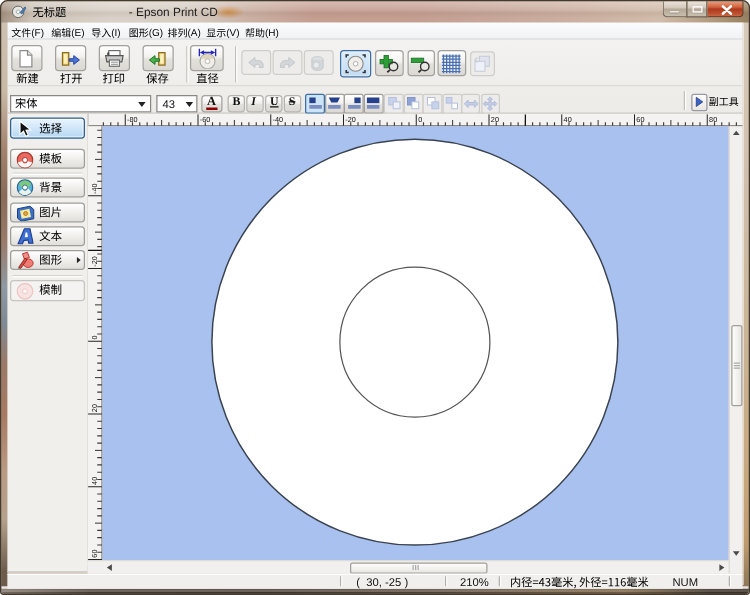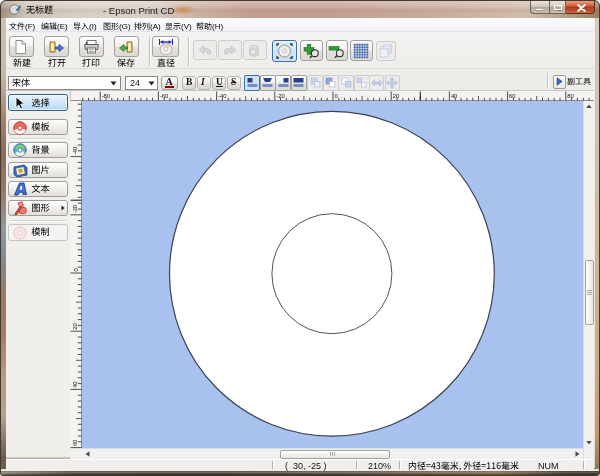--- a/index.html
+++ b/index.html
@@ -297,21 +297,21 @@
         <g fill="#000000">
           <path transform="matrix(0.0090,0,0,-0.0090,0.00,7.92)" d="M461 603V441H75V368H398C312 228 170 93 34 26C52 11 76 -18 89 -36C228 42 370 183 461 339V-80H538V333C631 185 775 46 910 -29C923 -8 949 21 967 37C830 102 683 233 595 368H924V441H538V603ZM432 822C448 793 465 756 477 725H81V514H157V654H842V514H921V725H565C551 761 527 807 506 843Z"></path>
           <path transform="matrix(0.0090,0,0,-0.0090,9.00,7.92)" d="M251 836C201 685 119 535 30 437C45 420 67 380 74 363C104 397 133 436 160 479V-78H232V605C266 673 296 745 321 816ZM416 175V106H581V-74H654V106H815V175H654V521C716 347 812 179 916 84C930 104 955 130 973 143C865 230 761 398 702 566H954V638H654V837H581V638H298V566H536C474 396 369 226 259 138C276 125 301 99 313 81C419 177 517 342 581 518V175Z"></path>
         </g>
       </svg>
     </div>
 <svg class="abs" style="left:110px;top:81px;" width="7" height="5">
       <path d="M0.5 0.5 L6.5 0.5 L3.5 4.5 Z" fill="#222"></path>
     </svg>
 <div class="abs" style="left:125px;top:75.5px;width:33px;height:14px;background:#fff;border:1px solid #8a8884;box-sizing:border-box;"></div>
-<div class="abs lbl" style="left:130px;top:78px;font-size:9px;">24</div>
+<div class="abs lbl" style="left:130px;top:78px;font-size:9px;">43</div>
 <svg class="abs" style="left:148px;top:81px;" width="7" height="5">
       <path d="M0.5 0.5 L6.5 0.5 L3.5 4.5 Z" fill="#222"></path>
     </svg>
 <div class="tbtn" style="left:161px;top:75.5px;width:17px;height:14px;"></div>
 <div class="abs" style="left:165.5px;top:76px;font-family:'Liberation Serif',serif;font-weight:bold;font-size:10px;color:#111;">A</div>
 <div class="abs" style="left:165px;top:86px;width:9px;height:1.6px;background:#8b0000;"></div>
 <div class="tbtn" style="left:182px;top:75.5px;width:14px;height:14px;border-color:#b5b3af;"></div>
 <div class="abs" style="left:186px;top:76.5px;font-size:9.5px;color:#111;font-weight:bold;font-family:'Liberation Serif',serif;">B</div>
 <div class="tbtn" style="left:197px;top:75.5px;width:14px;height:14px;border-color:#b5b3af;"></div>
 <div class="abs" style="left:201px;top:76.5px;font-size:9.5px;color:#111;font-style:italic;font-weight:bold;font-family:'Liberation Serif',serif;">I</div>

